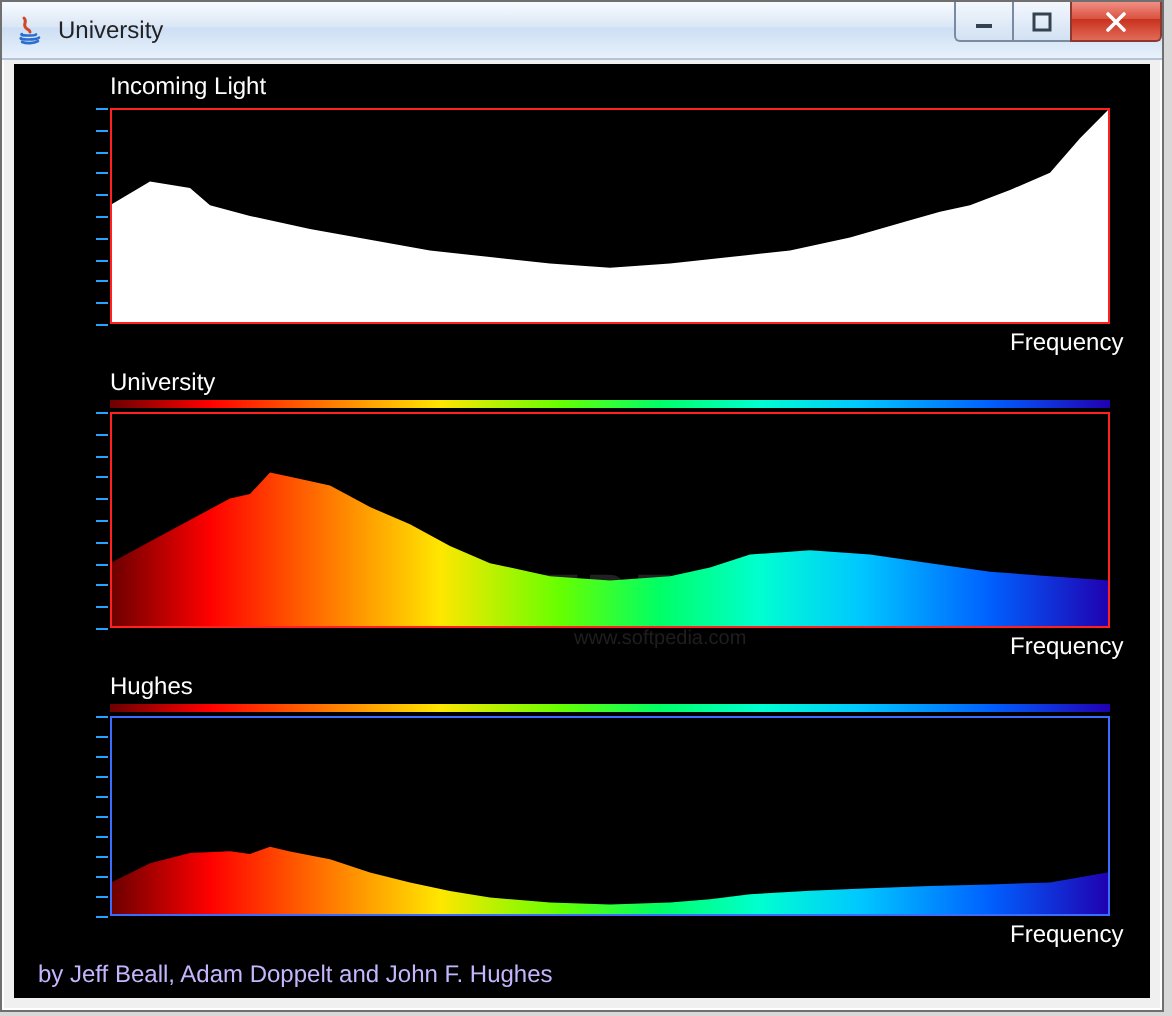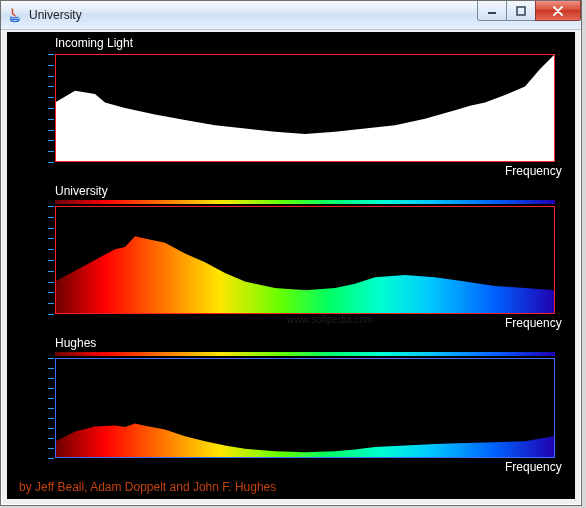--- a/index.html
+++ b/index.html
@@ -91,21 +91,21 @@
   }
   .chart svg{position:absolute;top:0;left:0}
   .ticks{
     position:absolute;top:0;left:-7px;height:100%;
   }
   .ticks span{
     position:absolute;left:0;width:6px;height:1px;background:#2aa3ff;
   }
   .credits{
     position:absolute;left:12px;bottom:5px;
-    color:#c2410c;font-size:12px;line-height:14px;
+    color:#c4b5fd;font-size:12px;line-height:14px;
   }
   .credits div{white-space:nowrap}
   .specbar{
     position:absolute;height:4px;
     background:linear-gradient(90deg,
       #6b0000 0%, #ff0000 10%, #ff7a00 22%, #ffe600 33%,
       #66ff00 45%, #00ff66 55%, #00ffd0 65%, #00c8ff 75%,
       #0060ff 88%, #2000b0 100%);
   }
 </style>

